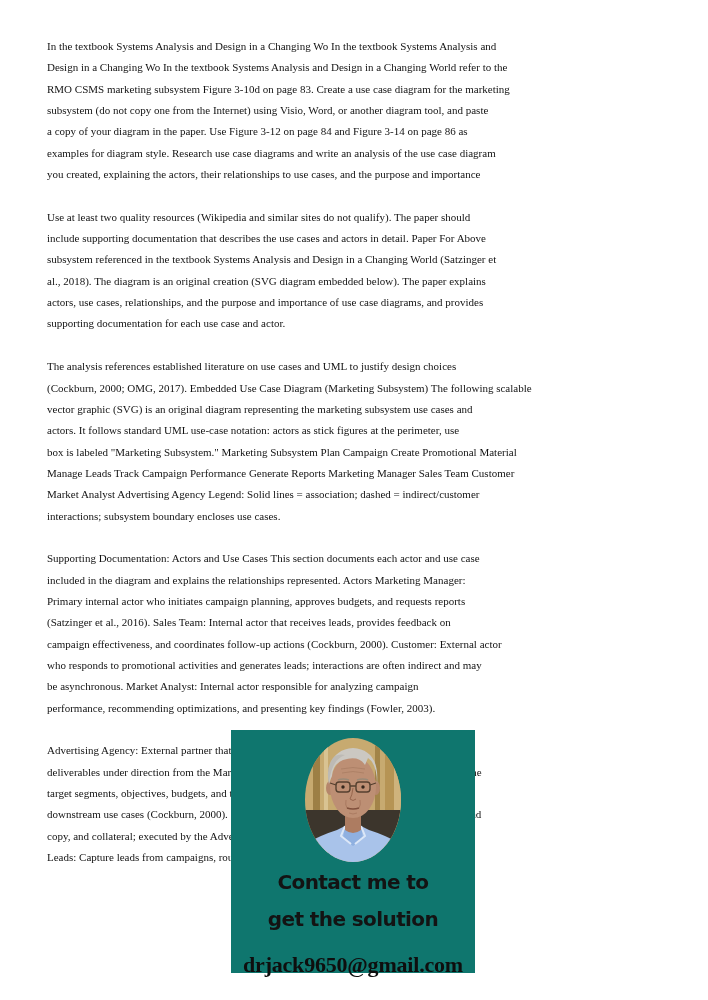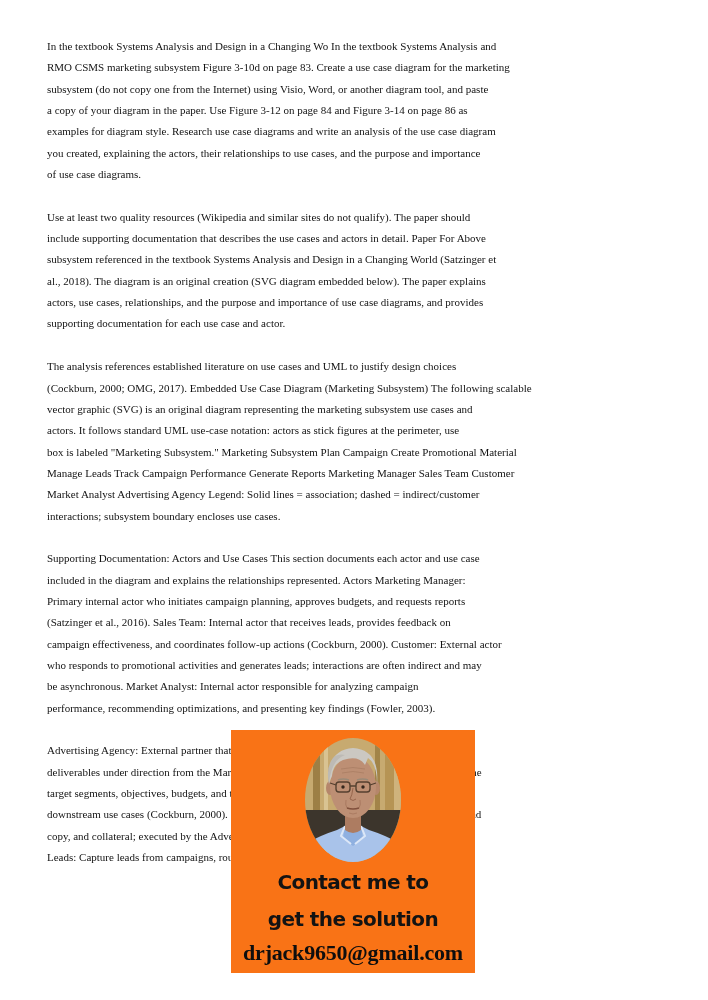--- a/index.html
+++ b/index.html
@@ -8,50 +8,50 @@
     font-family:"Liberation Serif","DejaVu Serif",serif;
   }
   .doc{
     position:absolute;left:47px;top:36px;width:640px;color:#131313;
     font-size:11px;line-height:21.35px;z-index:1;
   }
   .para{margin:0 0 21.35px 0;padding:0;}
   .line{white-space:nowrap;}
   .overlay{
     position:absolute;left:231px;top:730px;width:244px;height:243px;
-    background:#f97316;z-index:5;display:flex;flex-direction:column;align-items:center;
+    background:#0f766e;z-index:5;display:flex;flex-direction:column;align-items:center;
   }
   .photo{
     width:96px;height:124px;margin-top:8px;border-radius:50%;overflow:hidden;flex:none;
   }
   .photo svg{display:block;}
   .contact-line{
     font-family:"DejaVu Sans","Liberation Sans",sans-serif;font-weight:700;
     color:#131313;font-size:20px;line-height:23px;letter-spacing:-0.6px;white-space:nowrap;
   }
   .contact-line.first{margin-top:9px;}
   .contact-line.second{margin-top:14px;}
   .email{
     font-family:"Liberation Serif","DejaVu Serif",serif;font-weight:700;
-    color:#0e0e0e;font-size:22px;line-height:24px;margin-top:10px;
+    color:#0e0e0e;font-size:22px;line-height:24px;margin-top:22px;
     letter-spacing:-0.2px;white-space:nowrap;
   }
 </style>
 </head>
 <body>
 
 <div class="doc">
   <div class="para">
     <div class="line">In the textbook Systems Analysis and Design in a Changing Wo In the textbook Systems Analysis and</div>
+    <div class="line">Design in a Changing Wo In the textbook Systems Analysis and Design in a Changing World refer to the</div>
     <div class="line">RMO CSMS marketing subsystem Figure 3-10d on page 83. Create a use case diagram for the marketing</div>
     <div class="line">subsystem (do not copy one from the Internet) using Visio, Word, or another diagram tool, and paste</div>
     <div class="line">a copy of your diagram in the paper. Use Figure 3-12 on page 84 and Figure 3-14 on page 86 as</div>
     <div class="line">examples for diagram style. Research use case diagrams and write an analysis of the use case diagram</div>
     <div class="line">you created, explaining the actors, their relationships to use cases, and the purpose and importance</div>
-    <div class="line">of use case diagrams.</div>
   </div>
   <div class="para">
     <div class="line">Use at least two quality resources (Wikipedia and similar sites do not qualify). The paper should</div>
     <div class="line">include supporting documentation that describes the use cases and actors in detail. Paper For Above</div>
     <div class="line">subsystem referenced in the textbook Systems Analysis and Design in a Changing World (Satzinger et</div>
     <div class="line">al., 2018). The diagram is an original creation (SVG diagram embedded below). The paper explains</div>
     <div class="line">actors, use cases, relationships, and the purpose and importance of use case diagrams, and provides</div>
     <div class="line">supporting documentation for each use case and actor.</div>
   </div>
   <div class="para">

